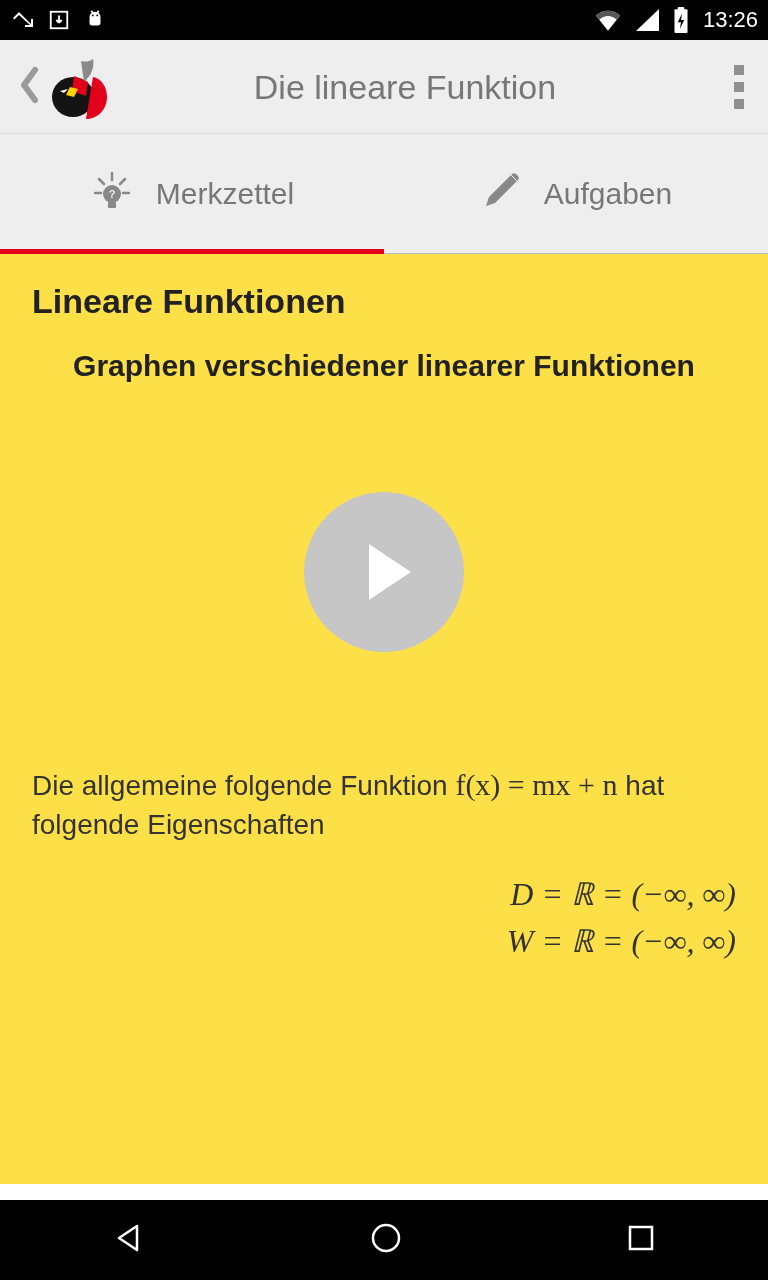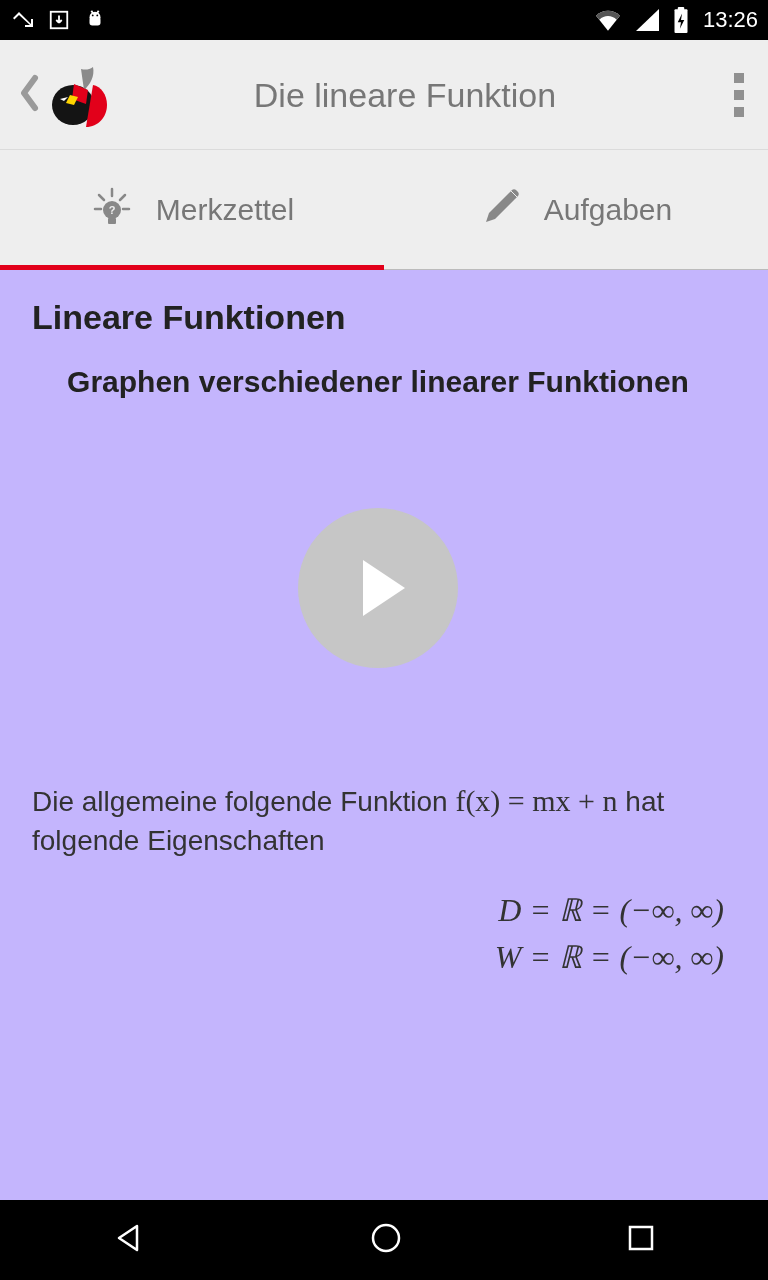--- a/index.html
+++ b/index.html
@@ -1,29 +1,29 @@
 <!DOCTYPE html>
 <html><head>
 <meta charset="utf-8">
 <style>
   * { margin: 0; padding: 0; box-sizing: border-box; }
   html, body { width: 768px; height: 1280px; font-family: "Helvetica Neue", Helvetica, Arial, sans-serif; background: #fff; color: #333; overflow: hidden; }
   .statusbar { height: 40px; background: #000; color: #fff; display: flex; align-items: center; justify-content: space-between; padding: 0 10px; font-size: 22px; font-weight: 500; }
   .statusbar .left, .statusbar .right { display: flex; align-items: center; gap: 14px; }
   .statusbar svg { display: block; }
-  .appbar { height: 110px; background: #eee; display: flex; align-items: center; padding: 0 18px; box-shadow: inset 0 -1px 0 rgba(0,0,0,0.08); }
+  .appbar { height: 94px; background: #eee; display: flex; align-items: center; padding: 0 18px; box-shadow: inset 0 -1px 0 rgba(0,0,0,0.08); }
   .appbar .back { margin-right: 8px; }
   .appbar .logo { margin-right: 18px; }
   .appbar .title { flex: 1; text-align: center; font-size: 34px; color: #777; font-weight: 400; margin-left: -60px; }
   .appbar .overflow { display: flex; flex-direction: column; gap: 7px; padding-right: 6px; }
   .appbar .overflow span { width: 10px; height: 10px; background: #909090; }
   .tabs { height: 120px; background: #eee; display: flex; box-shadow: inset 0 -1px 0 #bbb; }
   .tab { flex: 1; display: flex; align-items: center; justify-content: center; gap: 22px; font-size: 30px; color: #777; position: relative; }
   .tab.active::after { content: ""; position: absolute; left: 0; right: 0; bottom: 0; height: 5px; background: #e2001a; }
-  .content { padding: 28px 44px 0 32px; background: #c4b5fd; height: calc(1280px - 40px - 110px - 120px - 80px); overflow: hidden; }
+  .content { padding: 28px 32px 0 32px; background: #fde047; height: calc(1280px - 40px - 110px - 120px - 80px); overflow: hidden; }
   .content h1 { font-size: 34px; font-weight: 700; color: #222; margin-bottom: 28px; }
   .content p { font-size: 28px; line-height: 1.35; color: #333; margin-bottom: 28px; }
   .content h2 { font-size: 30px; font-weight: 700; color: #222; margin-bottom: 24px; text-align: center; }
   .video { height: 330px; display: flex; align-items: center; justify-content: center; margin-bottom: 28px; }
   .play { width: 160px; height: 160px; border-radius: 50%; background: #c6c6c6; display: flex; align-items: center; justify-content: center; }
   .play svg { margin-left: 12px; }
   .formula-inline { font-family: "Times New Roman", serif; font-size: 30px; }
   .formula-block { font-family: "Times New Roman", serif; font-style: italic; font-size: 32px; text-align: right; line-height: 1.45; }
   .navbar { position: absolute; left: 0; right: 0; bottom: 0; height: 80px; background: #000; display: flex; align-items: center; justify-content: space-around; }
 </style>

